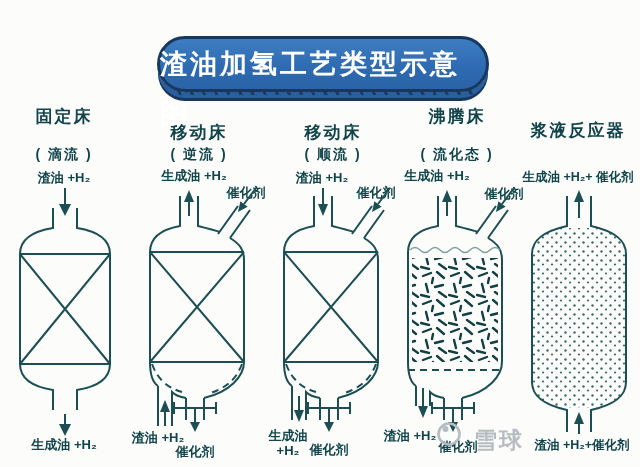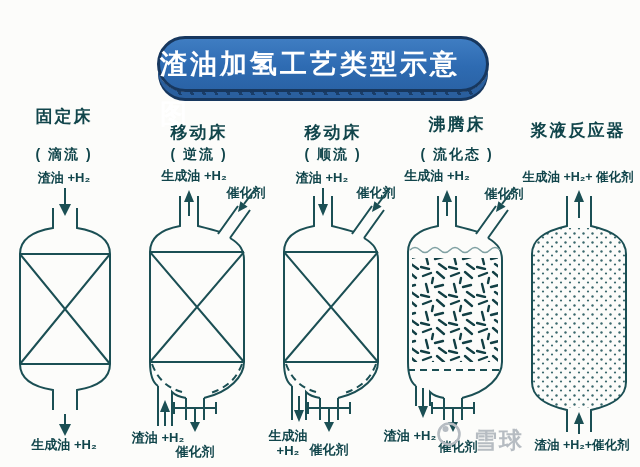--- a/index.html
+++ b/index.html
@@ -40,21 +40,21 @@
 </head>
 <body>
 
 <div class="canvas">
 
   <div class="pill">渣油加氢工艺类型示意图</div>
 
   <div class="lbl heading" style="left:64px;top:108px">固定床</div>
   <div class="lbl heading" style="left:199px;top:124px">移动床</div>
   <div class="lbl heading" style="left:333px;top:124px">移动床</div>
-  <div class="lbl heading" style="left:457px;top:116px">沸腾床</div>
+  <div class="lbl heading" style="left:457px;top:108px">沸腾床</div>
   <div class="lbl heading" style="left:578px;top:122px">浆液反应器</div>
 
   <div class="lbl subtitle" style="left:64px;top:147px">( 滴流 )</div>
   <div class="lbl subtitle" style="left:199px;top:147px">( 逆流 )</div>
   <div class="lbl subtitle" style="left:333px;top:147px">( 顺流 )</div>
   <div class="lbl subtitle" style="left:457px;top:147px">( 流化态 )</div>
 
   <div class="lbl stream" style="left:64px;top:171px">渣油 +H₂</div>
   <div class="lbl stream" style="left:194px;top:169px">生成油 +H₂</div>
   <div class="lbl stream" style="left:246px;top:186px">催化剂</div>

